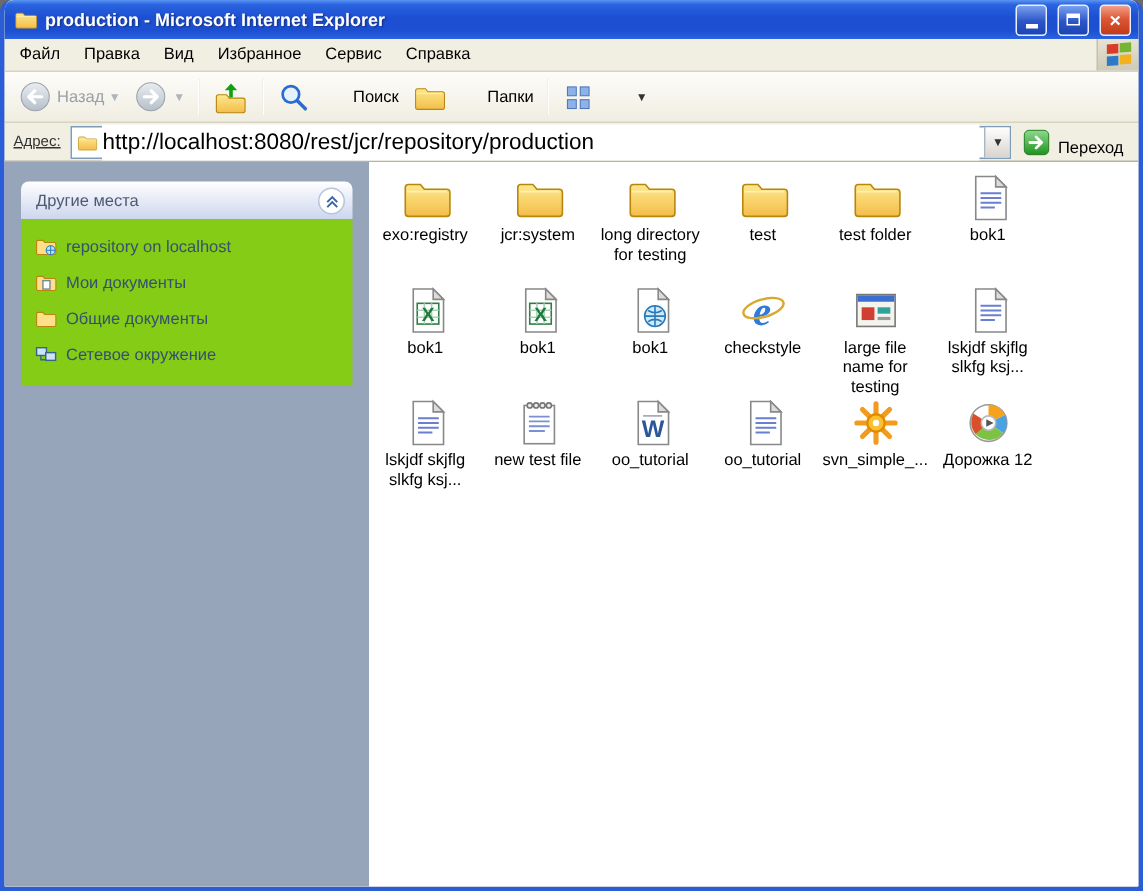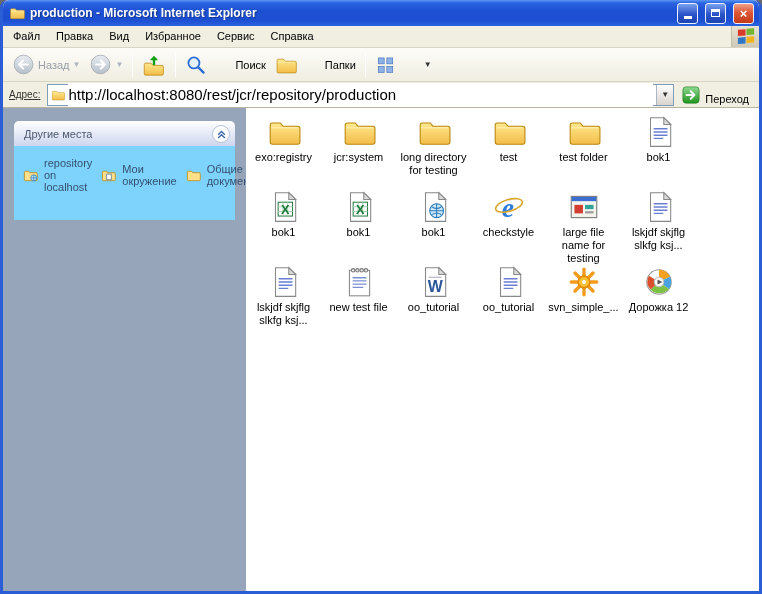--- a/index.html
+++ b/index.html
@@ -46,21 +46,21 @@
 
   
   .bodyarea { flex:1; display:flex; min-height:0; }
   .sidebar { width:243px; flex:0 0 auto; background:#97a5ba; padding:13px 11px; }
   .panel { width:100%; }
   .panel-head { height:25px; background:linear-gradient(#ffffff,#cdd6ee); border-radius:5px 5px 0 0;
     display:flex; align-items:center; padding:0 5px 0 10px; font-size:11px; font-weight:normal; color:#4e5a73; }
   .panel-head .ttl { flex:1; }
   .chev { width:18px; height:18px; border-radius:50%; background:#fff; border:1px solid #b8c4da;
     display:flex; align-items:center; justify-content:center; }
-  .panel-body { background:#7dd3fc; padding:11px 9px 27px 9px; display:flex; flex-direction:row; gap:9px; }
+  .panel-body { background:#84cc16; padding:11px 9px 13px 9px; display:flex; flex-direction:column; gap:9px; }
   .p-item { display:flex; align-items:center; gap:6px; font-size:11px; color:#355070; }
   .p-item svg { flex:0 0 auto; }
 
   .content { flex:1; background:#fff; overflow:hidden; padding:7px 0 0 0; }
   .grid { display:grid; grid-template-columns:repeat(6,75px); grid-auto-rows:75px; }
   .cell { display:flex; flex-direction:column; align-items:center; gap:2px; }
   .ic { width:34px; height:34px; flex:0 0 auto; }
   .lbl { font-size:11px; line-height:13px; text-align:center; max-width:72px; color:#000; word-wrap:break-word; }
 
   .hiddefs { position:absolute; width:0; height:0; overflow:hidden; }
@@ -316,21 +316,21 @@
           <div class="p-item">
             <svg width="15" height="15" viewBox="0 0 16 16">
                 <use href="#s-site"></use>
               </svg>
             <span>repository on localhost</span>
           </div>
           <div class="p-item">
             <svg width="15" height="15" viewBox="0 0 16 16">
                 <use href="#s-docfolder"></use>
               </svg>
-            <span>Мои окружение</span>
+            <span>Мои документы</span>
           </div>
           <div class="p-item">
             <svg width="15" height="15" viewBox="0 0 16 16">
                 <use href="#s-folder"></use>
               </svg>
             <span>Общие документы</span>
           </div>
           <div class="p-item">
             <svg width="15" height="15" viewBox="0 0 16 16">
                 <use href="#s-network"></use>

